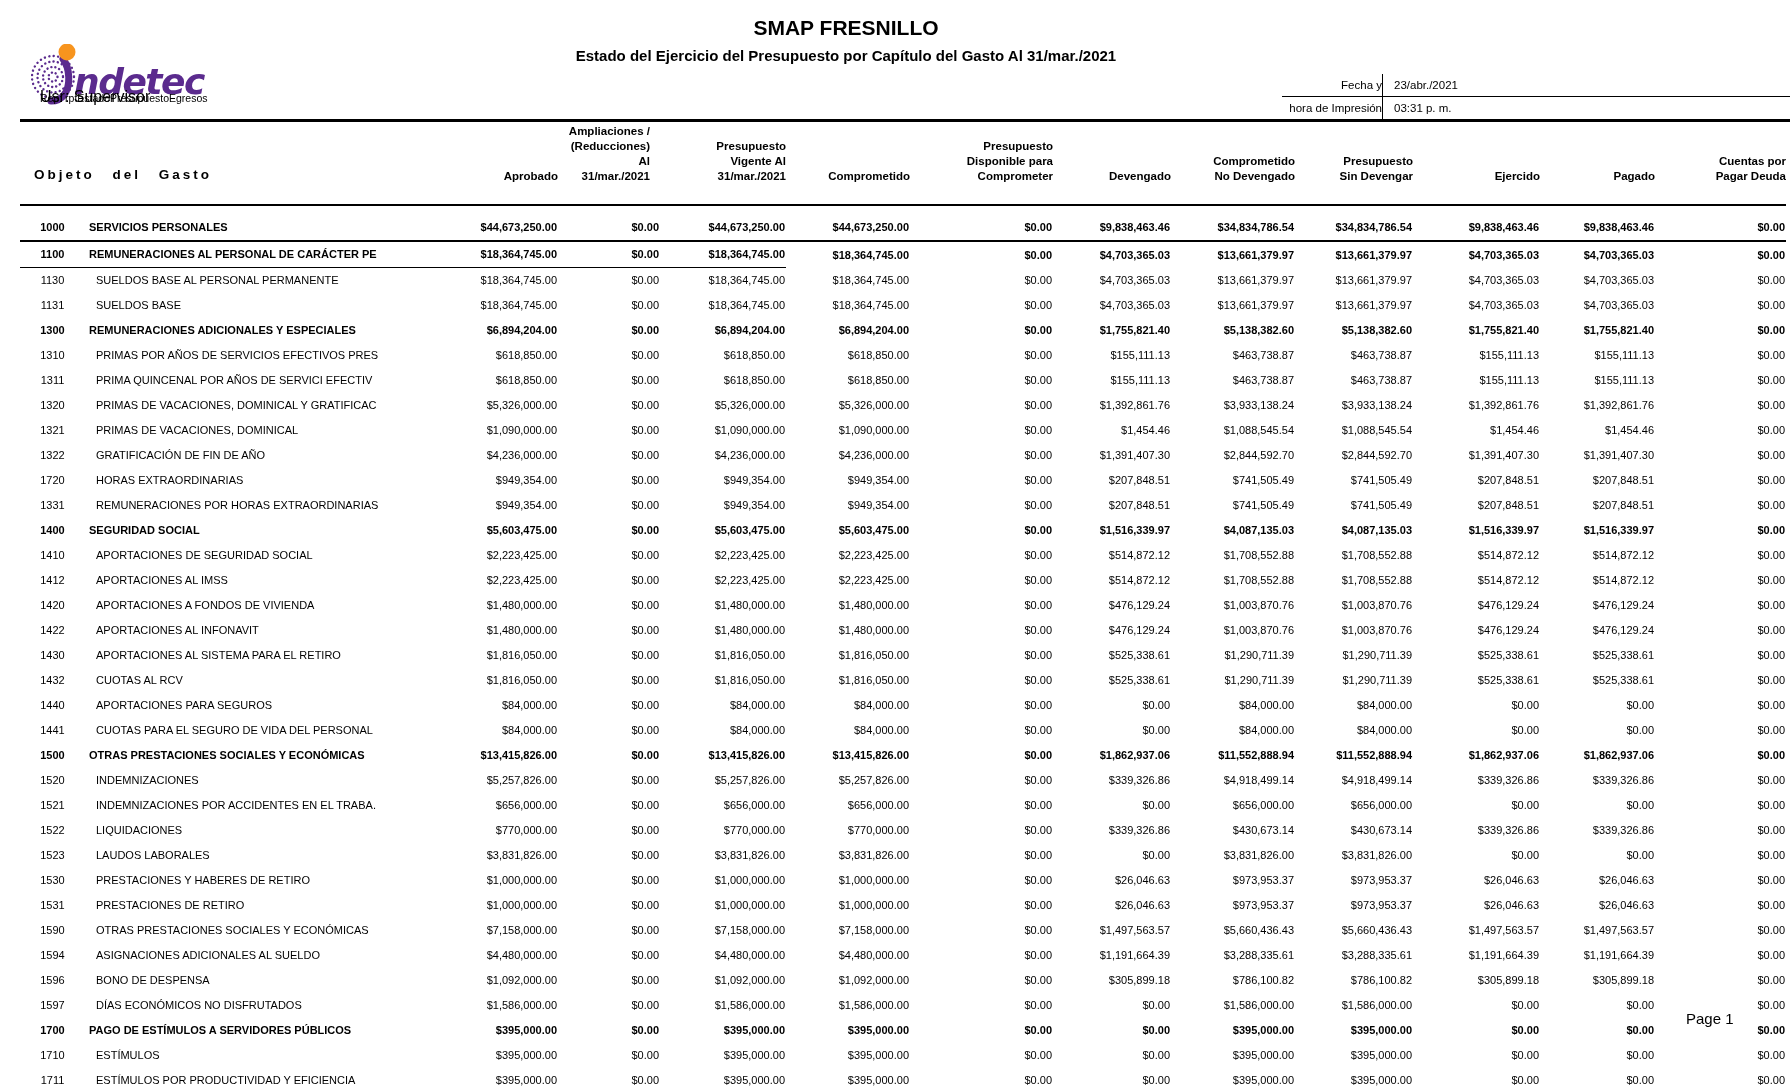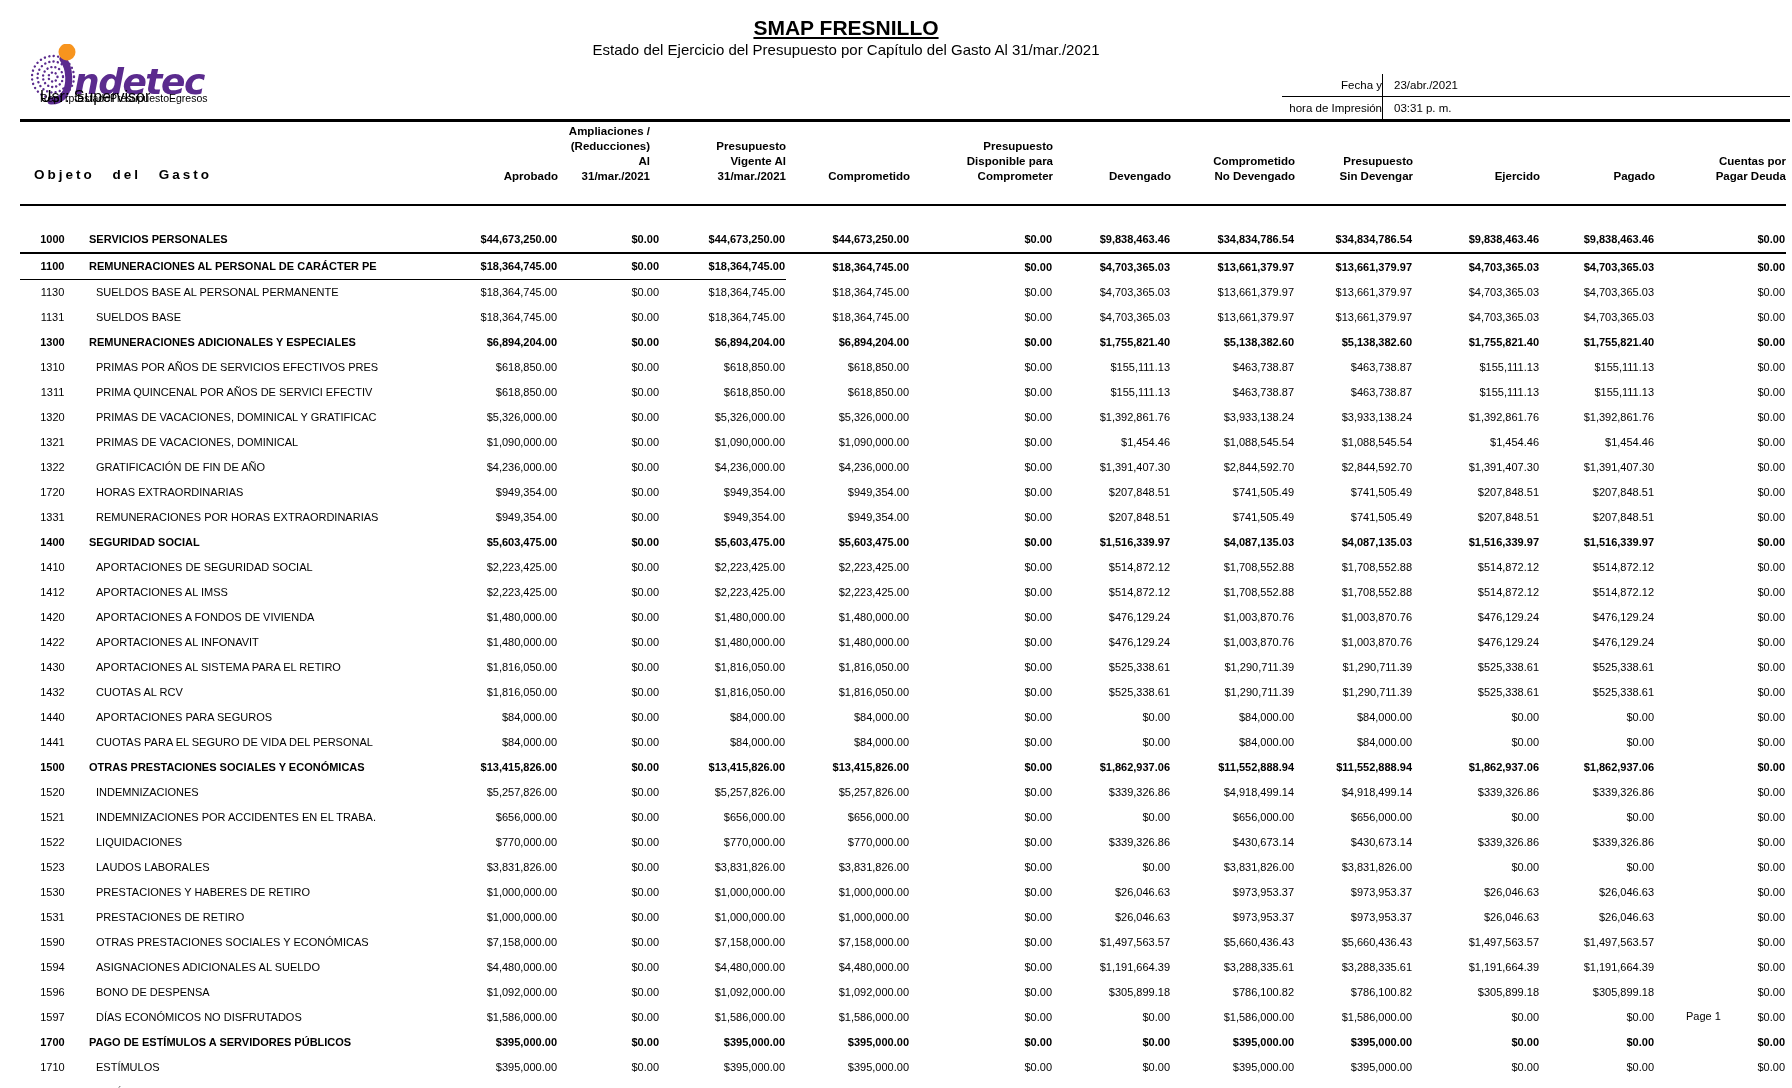--- a/index.html
+++ b/index.html
@@ -9,23 +9,23 @@
     -webkit-font-smoothing:antialiased;
   }
   .abs { position:absolute; }
 
   
   .logo-box { left:30px; top:44px; width:220px; height:62px; }
   .usr  { left:40px; top:88px;  font-size:16px; }
   .rep  { left:40px; top:92px; font-size:10.5px; }
 
   .title-block { left:446px; top:16px; width:800px; text-align:center; }
-  .title-org    { font-size:21px; font-weight:bold; line-height:24px;text-decoration:underline; }
+  .title-org    { font-size:21px; font-weight:bold; line-height:24px; }
   .title-state  { font-size:15px; font-weight:bold; line-height:20px; }
-  .title-report { font-size:15px; font-weight:normal; line-height:20px; }
+  .title-report { font-size:15px; font-weight:bold; line-height:20px; margin-top:6px; }
 
   .print-info { left:1282px; top:74px; width:508px; font-size:11.5px; }
   .pi-row { display:flex; height:22px; line-height:22px; }
   .pi-row-top { border-bottom:1px solid #000; }
   .pi-label { flex:0 0 100px; text-align:right; padding-right:0; border-right:1.5px solid #000; }
   .pi-value { padding-left:11px;text-align:right; }
 
   .top-rule { left:20px; top:119px; width:1770px; height:3px; background:#000; }
 
   
@@ -36,30 +36,30 @@
     font-size:11.5px; font-weight:bold; line-height:1.3;
     white-space:pre-line; text-align:right; padding:0 0 20px 0;
     border-bottom:2px solid #000000;
   }
   thead th.obj { text-align:left; font-size:13.5px; letter-spacing:3px;
                  word-spacing:11px; padding-left:14px; }
   thead th.pr { padding-right:10px; }
 
   tbody td { height:23px; box-sizing:content-box; font-size:11px;
              white-space:nowrap; overflow:hidden; }
-  tbody tr:first-child td { padding-top:22px; }
+  tbody tr:first-child td { padding-top:10px; }
   td.c { text-align:center; }
   td.d { text-align:left; padding-left:11px; }
   td.n { text-align:right; }
   tr.b { font-weight:bold; }
   tr.b td.d { padding-left:4px; }
   tr.lf td { border-bottom:2px solid #000; }
   tr.lp td:nth-child(-n+5) { border-bottom:1px solid #000; }
 
-  .page-num { left:1686px; top:1010px; font-size:11px; }
+  .page-num { left:1686px; top:1010px; font-size:15px; }
 </style>
 </head>
 <body>
 
 <div>
 
   <div class="abs logo-box">
     <svg width="210" height="62" viewBox="0 0 210 62">
       <g stroke="#5b2b8e" fill="none" stroke-linecap="round">
         <circle cx="23" cy="33" r="21" stroke-width="2.4" stroke-dasharray="0.1 4.4"></circle>

